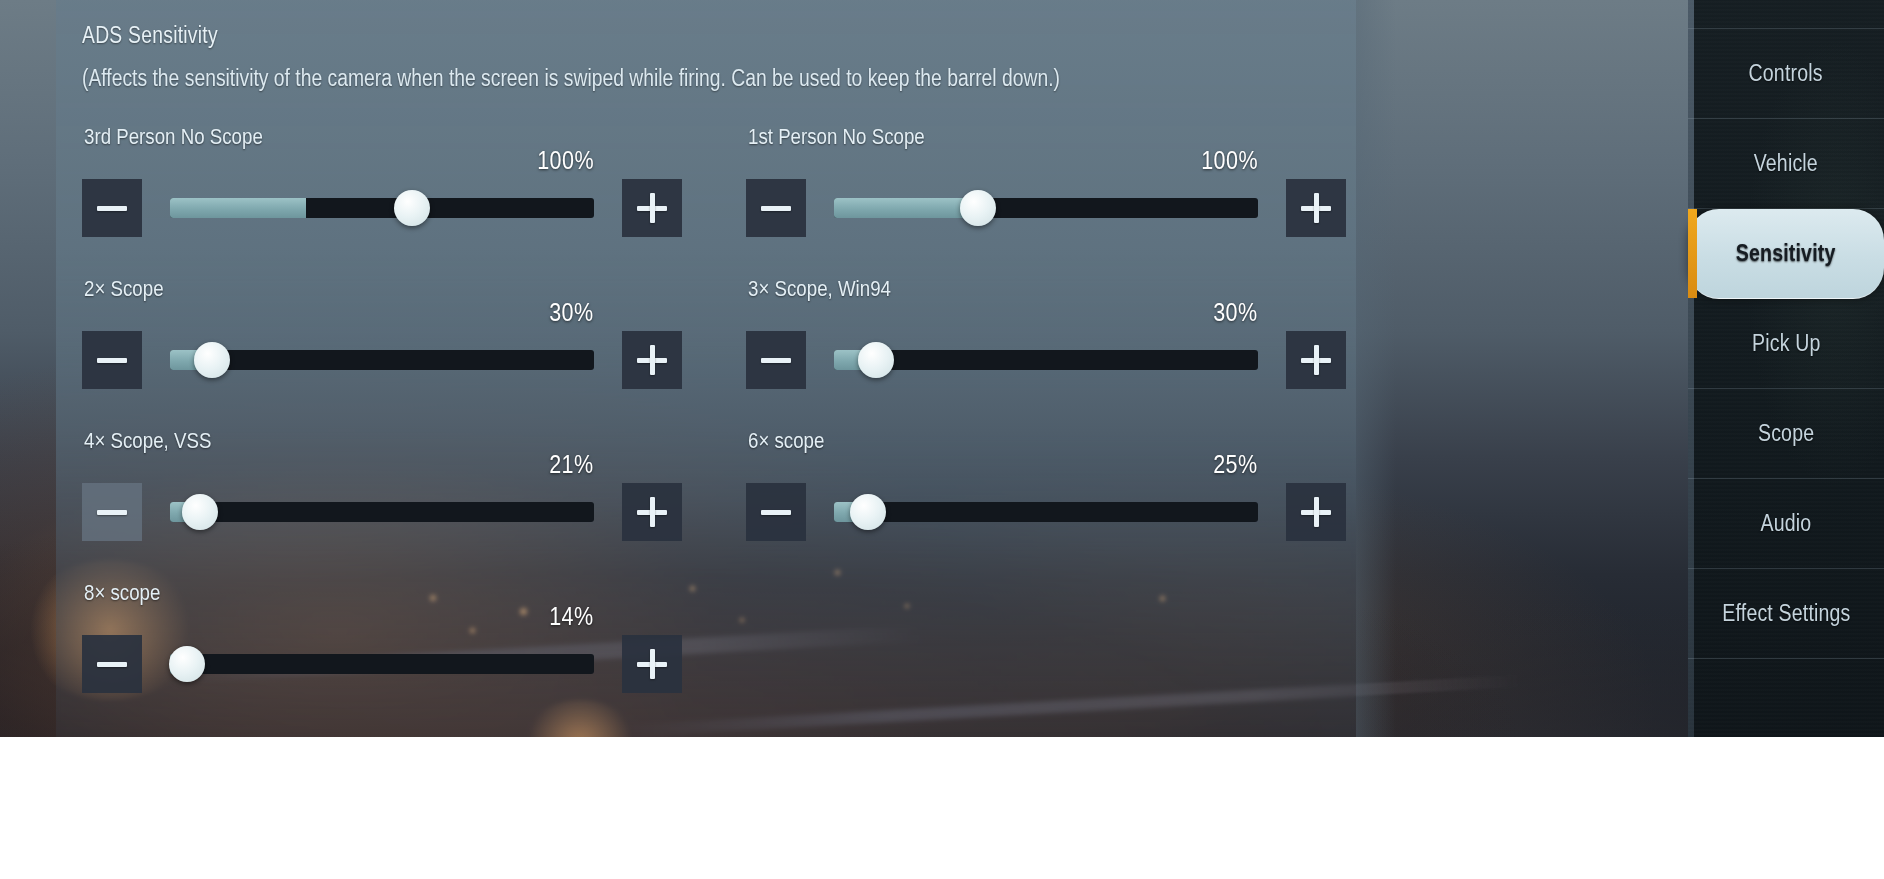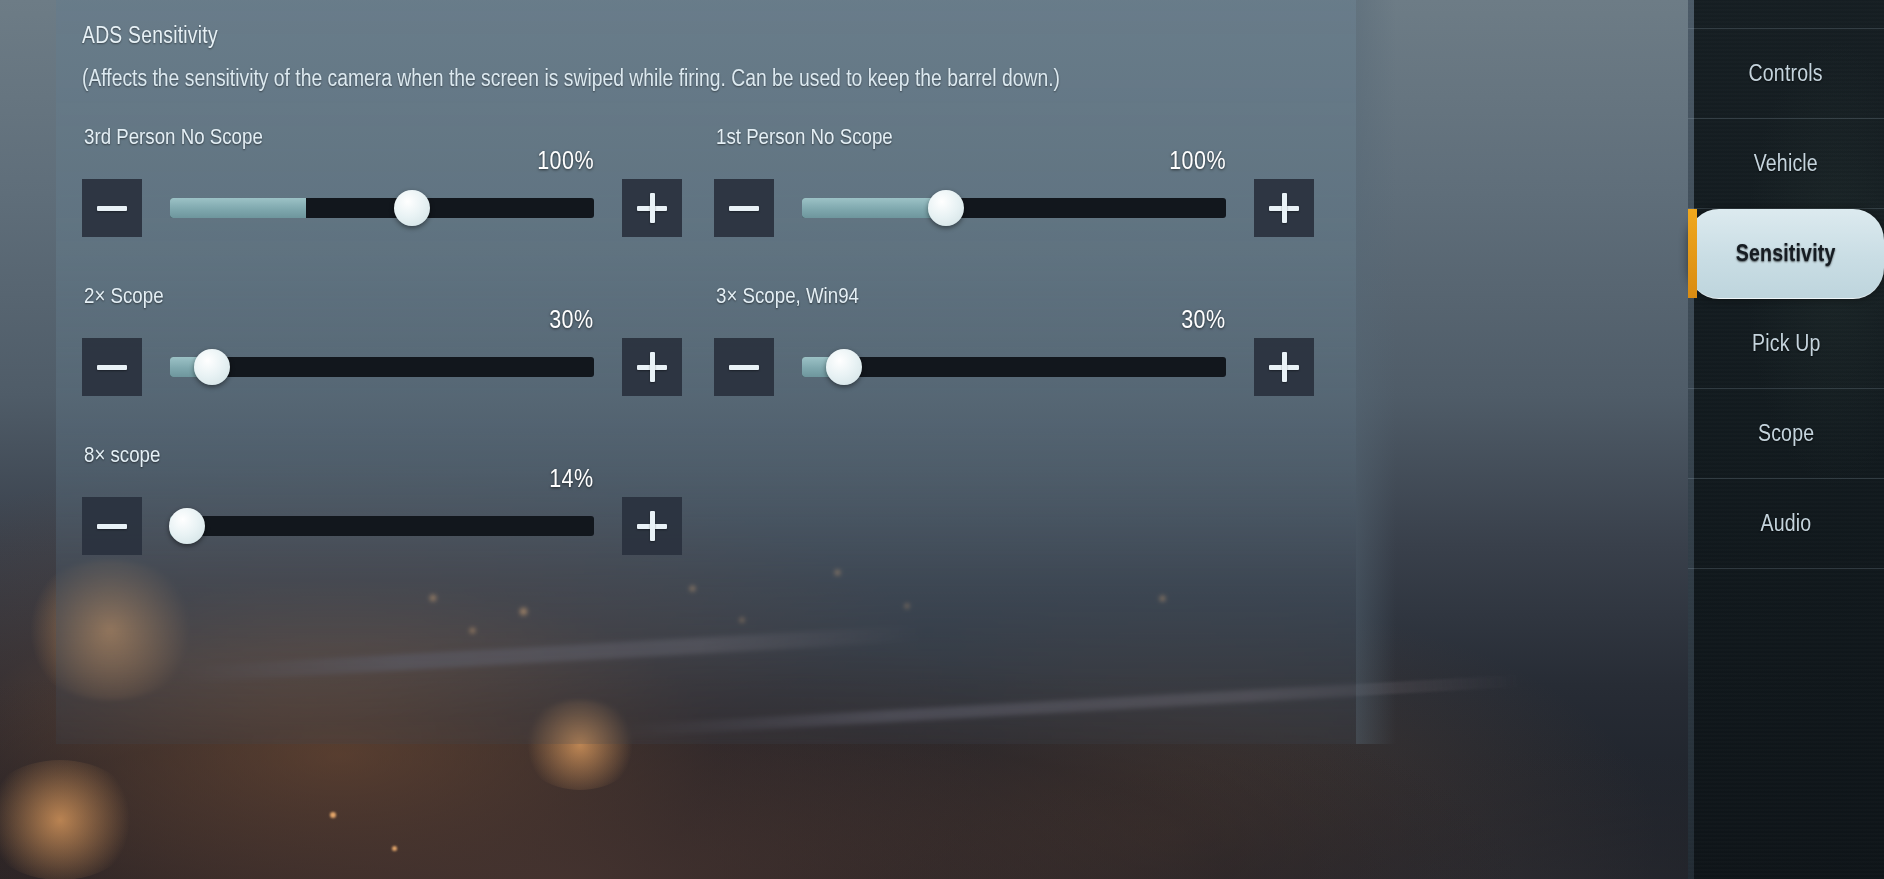--- a/index.html
+++ b/index.html
@@ -6,21 +6,21 @@
   * { margin:0; padding:0; box-sizing:border-box; }
   html, body {
     width:1884px; height:879px;
     overflow:hidden;
     font-family:"Liberation Sans", sans-serif;
   }
 
   
   #screen {
     position:relative;
-    width:1884px; height:879px;
+    width:1884px; height:737px;
     background:#1b1f26;
     overflow:hidden;
   }
   .bg-layer { position:absolute; inset:0; }
   .bg-sky {
     background:
       radial-gradient(ellipse 900px 420px at 18% 86%, rgba(196,120,64,.55) 0%, rgba(120,70,45,.22) 42%, rgba(0,0,0,0) 72%),
       radial-gradient(ellipse 700px 340px at 62% 95%, rgba(150,96,58,.32) 0%, rgba(0,0,0,0) 70%),
       linear-gradient(180deg, #6d7c86 0%, #5f6e7a 22%, #4f5c68 45%, #39404b 62%, #272c35 78%, #191d24 100%);
   }
@@ -74,21 +74,20 @@
   }
 
   
   #grid {
     position:absolute; left:82px; top:118px;
     width:1230px;
     display:grid;
     grid-template-columns:600px 600px;
     column-gap:64px;
     row-gap:25px;
-    gap:32px;
   }
   .row { position:relative; height:127px; }
 
   .row-label {
     position:absolute; left:2px; top:6px;
     font-size:22px; color:#e4eff5; font-weight:400;
     transform:scaleX(.85); transform-origin:left center;
     text-shadow:0 1px 2px rgba(0,0,0,.5);
     white-space:nowrap;
   }
@@ -298,20 +297,58 @@
               <div class="thumb" style="left: 10%;"></div>
             </div>
           </div>
           <div class="step-btn">
             <span class="glyph-h"></span>
             <span class="glyph-v"></span>
           </div>
         </div>
       </div>
       <div class="row">
+        <div class="row-label">4× Scope, VSS</div>
+        <div class="row-value">21%</div>
+        <div class="ctrl">
+          <div class="step-btn pressed">
+            <span class="glyph-h"></span>
+          </div>
+          <div class="track-wrap">
+            <div class="track">
+              <div class="track-fill" style="width: 6%;"></div>
+              <div class="thumb" style="left: 7%;"></div>
+            </div>
+          </div>
+          <div class="step-btn">
+            <span class="glyph-h"></span>
+            <span class="glyph-v"></span>
+          </div>
+        </div>
+      </div>
+      <div class="row">
+        <div class="row-label">6× scope</div>
+        <div class="row-value">25%</div>
+        <div class="ctrl">
+          <div class="step-btn">
+            <span class="glyph-h"></span>
+          </div>
+          <div class="track-wrap">
+            <div class="track">
+              <div class="track-fill" style="width: 7%;"></div>
+              <div class="thumb" style="left: 8%;"></div>
+            </div>
+          </div>
+          <div class="step-btn">
+            <span class="glyph-h"></span>
+            <span class="glyph-v"></span>
+          </div>
+        </div>
+      </div>
+      <div class="row">
         <div class="row-label">8× scope</div>
         <div class="row-value">14%</div>
         <div class="ctrl">
           <div class="step-btn">
             <span class="glyph-h"></span>
           </div>
           <div class="track-wrap">
             <div class="track">
               <div class="track-fill" style="width: 3%;"></div>
               <div class="thumb" style="left: 4%;"></div>
@@ -341,16 +378,19 @@
         </div>
         <div class="nav-item">
           <span class="nav-label">Pick Up</span>
         </div>
         <div class="nav-item">
           <span class="nav-label">Scope</span>
         </div>
         <div class="nav-item">
           <span class="nav-label">Audio</span>
         </div>
+        <div class="nav-item">
+          <span class="nav-label">Effect Settings</span>
+        </div>
       </div>
   </div>
 
 </div>
 
 </body></html>

